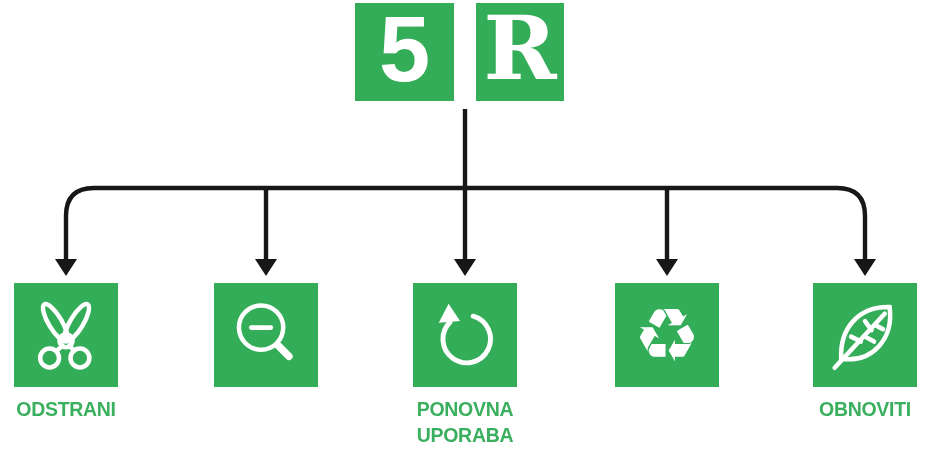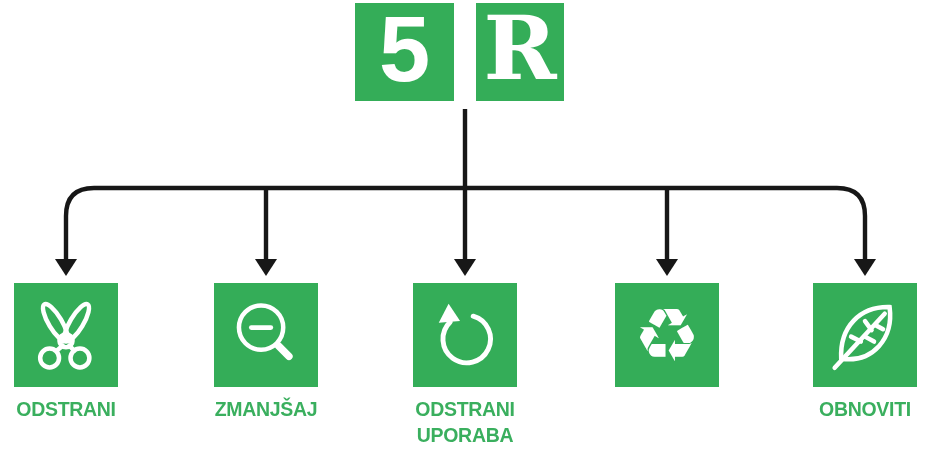--- a/index.html
+++ b/index.html
@@ -98,29 +98,28 @@
   </div>
   <div class="ilabel l1">ODSTRANI</div>
 
   <div class="ibox i2">
     <svg class="icon-svg" viewBox="0 0 100 100" stroke="currentColor" fill="none" stroke-width="5.5" stroke-linecap="round">
       <circle cx="44" cy="41" r="27"></circle>
       <path d="M32 41 H56"></path>
       <path d="M65 63 L78 76" stroke-width="9"></path>
     </svg>
   </div>
-  <div class="ilabel l2">ZMANJŠAJ</div>
 
   <div class="ibox i3">
     <svg class="icon-svg" viewBox="0 0 100 100" stroke="currentColor" fill="none" stroke-width="6" stroke-linecap="round">
       <path d="M60 27 A29 29 0 1 1 32 34"></path>
       <polygon points="30,12 18,35 44,33" fill="currentColor" stroke="none"></polygon>
     </svg>
   </div>
-  <div class="ilabel l3">ODSTRANI UPORABA</div>
+  <div class="ilabel l3">PONOVNA UPORABA</div>
 
   <div class="ibox i4">
     <div class="recycle-glyph">♻</div>
   </div>
 
   <div class="ibox i5">
     <svg class="icon-svg" viewBox="0 0 100 100" stroke="currentColor" fill="none" stroke-width="5.5" stroke-linecap="round">
       <path d="M80 16 C 44 15 19 40 21 79 C 60 84 85 54 80 16 Z"></path>
       <path d="M13 90 L74 24"></path>
       <path d="M45 58 L33 52"></path>

